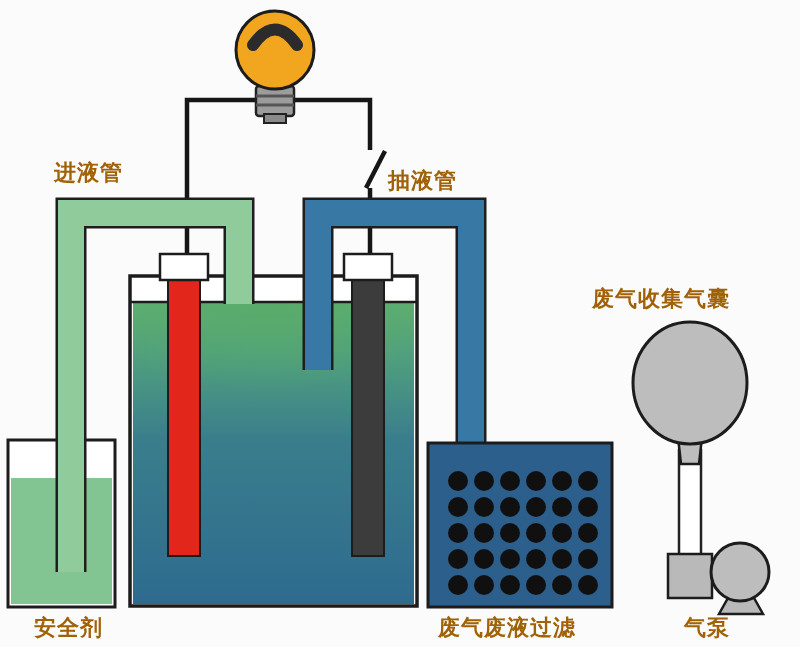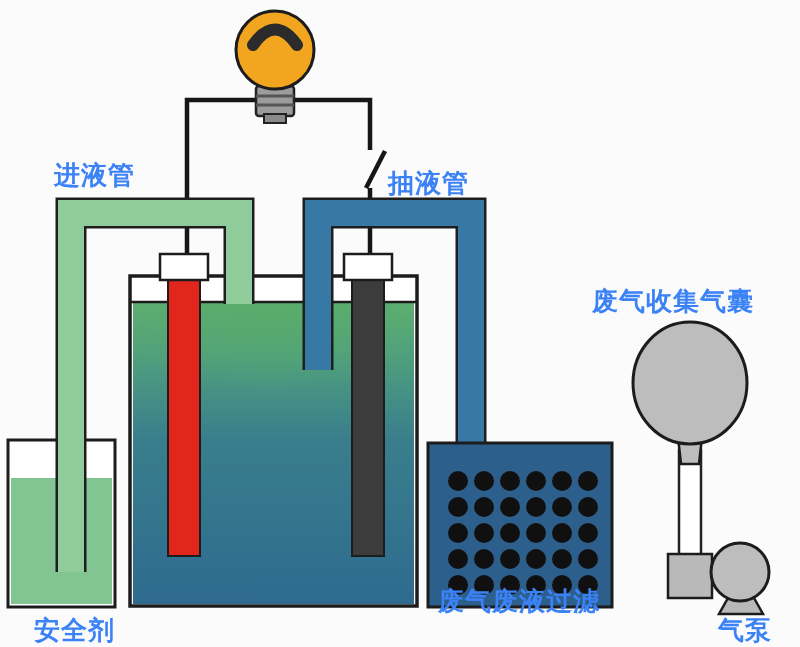--- a/index.html
+++ b/index.html
@@ -7,23 +7,23 @@
   .canvas {
     position: relative;
     width: 800px;
     height: 647px;
     overflow: hidden;
     font-family: "Liberation Serif", "DejaVu Serif", serif;
   }
   .canvas svg { position: absolute; left: 0; top: 0; }
   .lbl {
     position: absolute;
-    font-size: 26px;
+    font-size: 22px;
     font-weight: 700;
-    color: #3b82f6;
+    color: #a16207;
     letter-spacing: 1px;
     white-space: nowrap;
     user-select: none;
   }
 </style>
 </head>
 <body>
 
 <div class="canvas">
 
@@ -108,16 +108,16 @@
       <polygon points="728,598 754,598 763,614 719,614" stroke="#1C1C1C" stroke-width="2.5" fill="#B9B9B9"></polygon>
       <rect x="668" y="554" width="44" height="44" stroke="#1C1C1C" stroke-width="2.5" fill="#B9B9B9"></rect>
       <circle cx="740" cy="572" r="29" stroke="#1C1C1C" stroke-width="3" fill="#BDBDBD"></circle>
     </g>
   </svg>
 
   <div class="lbl" style="left:54px; top:158px">进液管</div>
   <div class="lbl" style="left:592px; top:284px">废气收集气囊</div>
   <div class="lbl" style="left:388px; top:166px">抽液管</div>
   <div class="lbl" style="left:34px; top:613px">安全剂</div>
-  <div class="lbl" style="left:438px; top:584px">废气废液过滤</div>
-  <div class="lbl" style="left:718px; top:613px">气泵</div>
+  <div class="lbl" style="left:438px; top:613px">废气废液过滤</div>
+  <div class="lbl" style="left:684px; top:613px">气泵</div>
 
 </div>
 
 </body></html>

